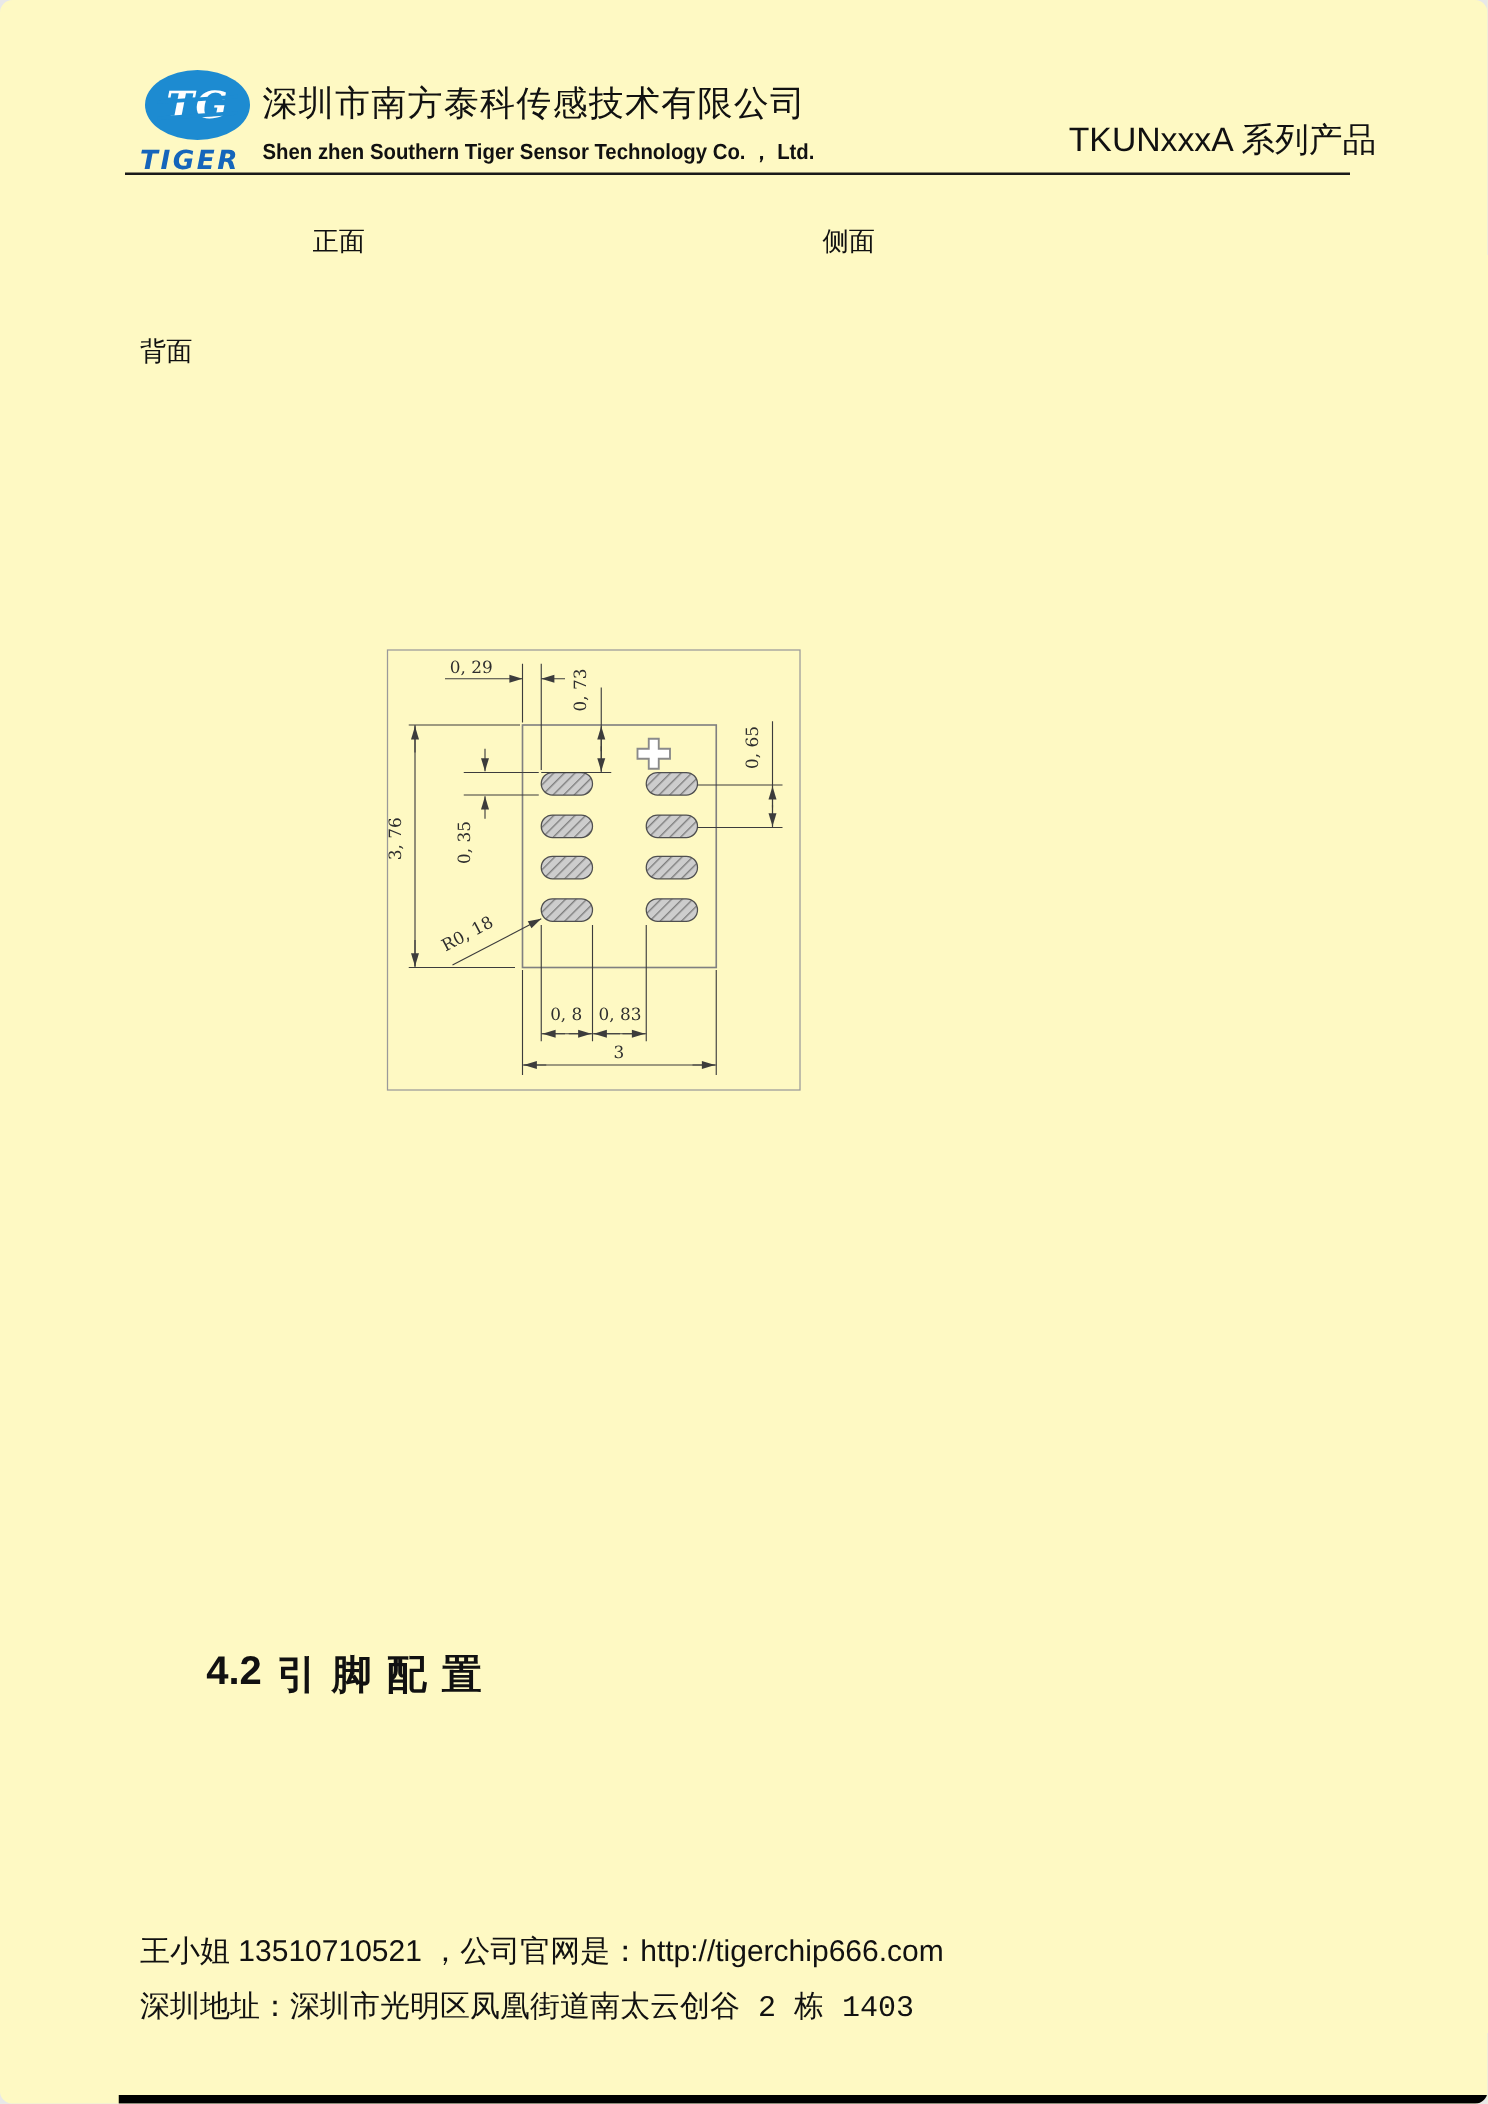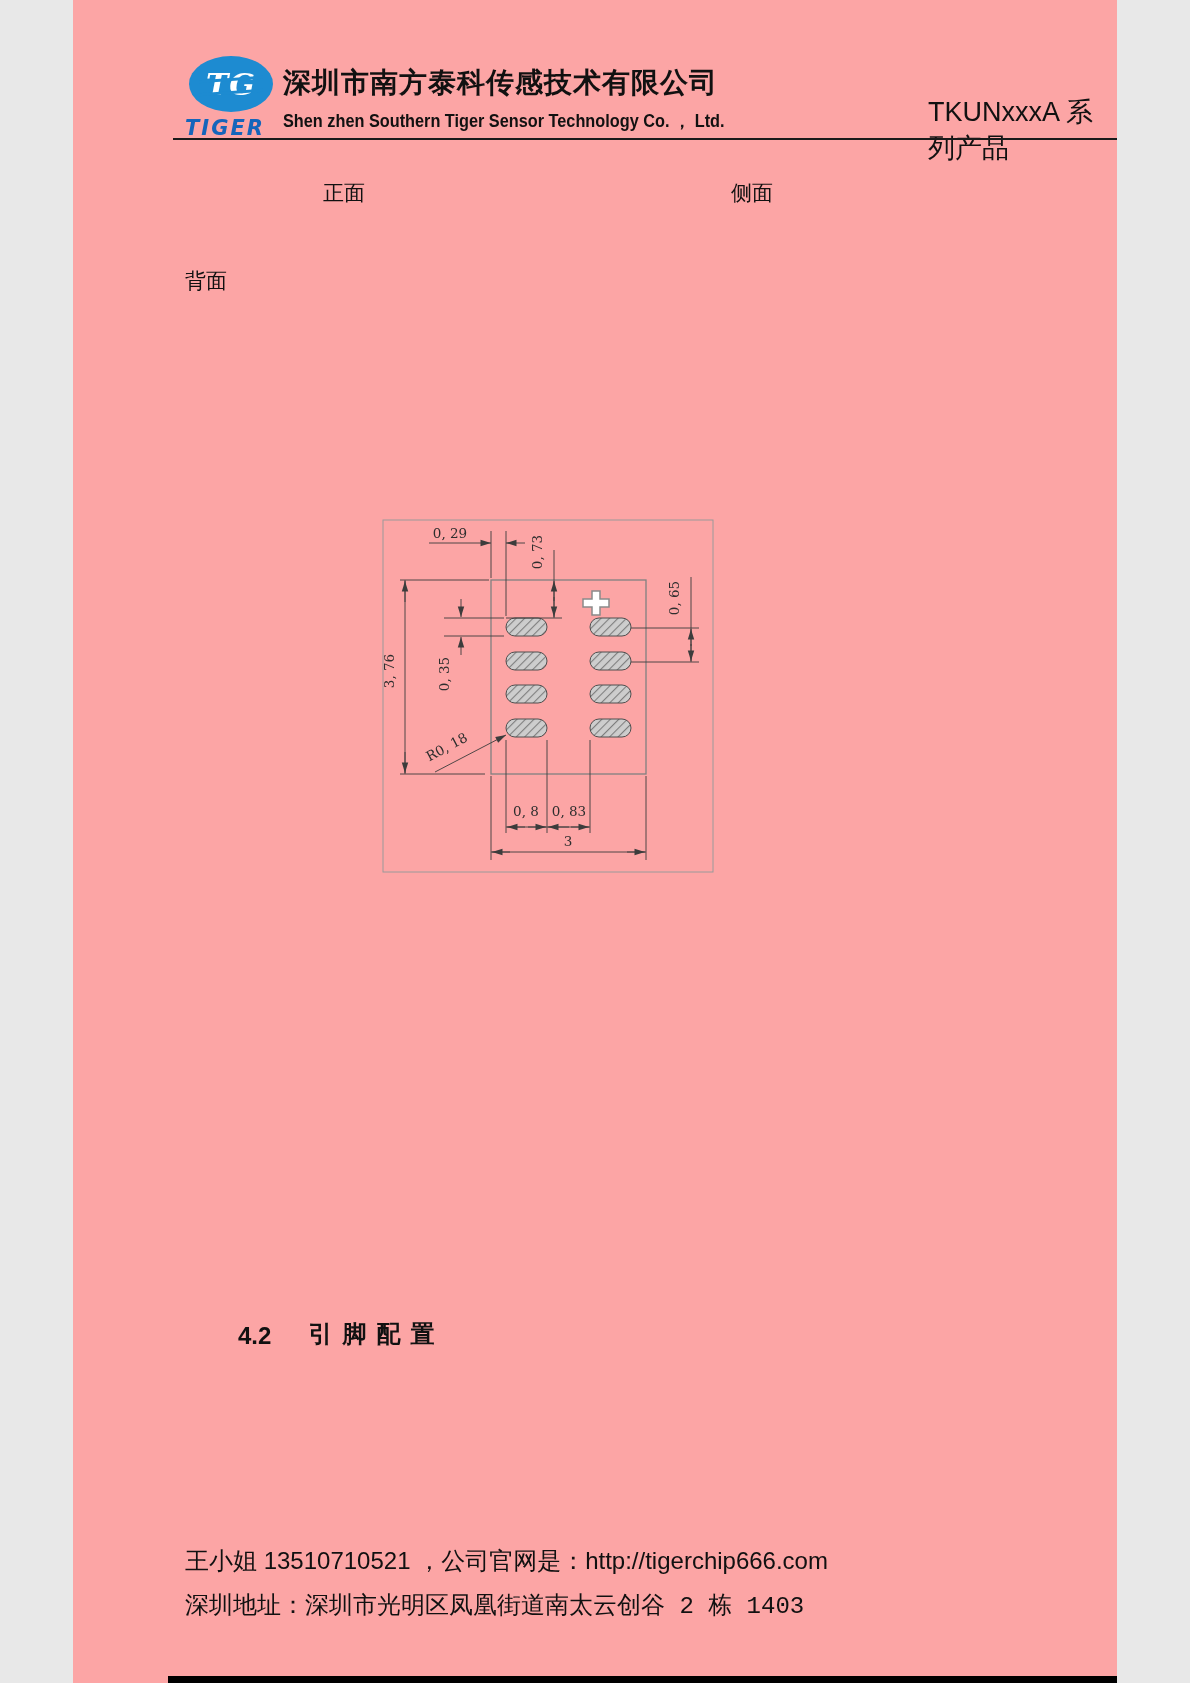--- a/index.html
+++ b/index.html
@@ -1,23 +1,24 @@
 <!DOCTYPE html>
 <html><head>
 <meta charset="utf-8">
 <style>
   html,body{margin:0;padding:0;background:#e8e8e8;}
   .page{
     position:relative;
-    width:1044px;height:1683px;
+    width:1190px;height:1683px;
     margin:0 auto;
-    background:#fca5a5;
+    background:#fef9c3;
     font-family:"Liberation Sans","DejaVu Sans",sans-serif;
     color:#111;
     overflow:hidden;
+    border-radius:10px;
   }
   .abs{position:absolute;}
 
   
   .logo-ellipse{
     left:116px;top:56px;width:84px;height:56px;
     border-radius:50%;
     display:flex;align-items:center;justify-content:center;
     color:#fff;
     font-family:"DejaVu Serif",serif;
@@ -27,41 +28,41 @@
   .logo-stripe{position:absolute;left:12%;width:76%;height:3px;background:inherit;}
   .logo-stripe.s1{top:40%;transform:skewY(-4deg);}
   .logo-stripe.s2{top:62%;transform:skewY(-4deg);}
   .logo-word{
     left:112px;top:116px;width:92px;
     text-align:left;
     color:#1565bb;
     font-style:italic;font-weight:900;font-size:21px;letter-spacing:2px;
     font-family:"DejaVu Sans",sans-serif;
   }
-  .company-cn{left:210px;top:64px;font-size:28px;font-weight:700;letter-spacing:1px;}
+  .company-cn{left:210px;top:64px;font-size:28px;font-weight:400;letter-spacing:1px;}
   .company-en{
     left:210px;top:109px;font-size:17.5px;font-weight:700;
     transform:scaleX(.93);transform-origin:left top;white-space:nowrap;
   }
   .product-series{left:855px;top:94px;font-size:27px;}
   .header-rule{left:100px;top:138px;width:980px;height:2px;background:#1a1a1a;}
 
   
   .lbl{font-size:21px;font-family:Liberation Serif, serif;}
   .lbl-front{left:250px;top:179px;}
   .lbl-side{left:658px;top:179px;}
   .lbl-back{left:112px;top:267px;}
 
   .pcb-caption{left:175px;top:423px;font-size:23px;letter-spacing:6px;white-space:nowrap;}
 
   
   .drawing-svg{left:295px;top:505px;}
 
   
-  .section-heading{left:165px;top:1318px;display:flex;gap:37px;font-size:24px;font-weight:700;align-items:flex-end;}
+  .section-heading{left:165px;top:1318px;display:flex;gap:12px;font-size:32px;font-weight:700;}
   .section-heading .title{letter-spacing:2px;white-space:nowrap;font-family:Liberation Serif, serif;}
 
   
   .footer-line{left:112px;font-size:24px;white-space:nowrap;}
   .footer-line.l1{top:1545px;}
   .footer-line.l2{top:1589px;font-family:Liberation Mono, monospace;}
   .bottom-bar{left:95px;top:1676px;width:1095px;height:7px;background:#000;}
 </style>
 </head>
 <body>

